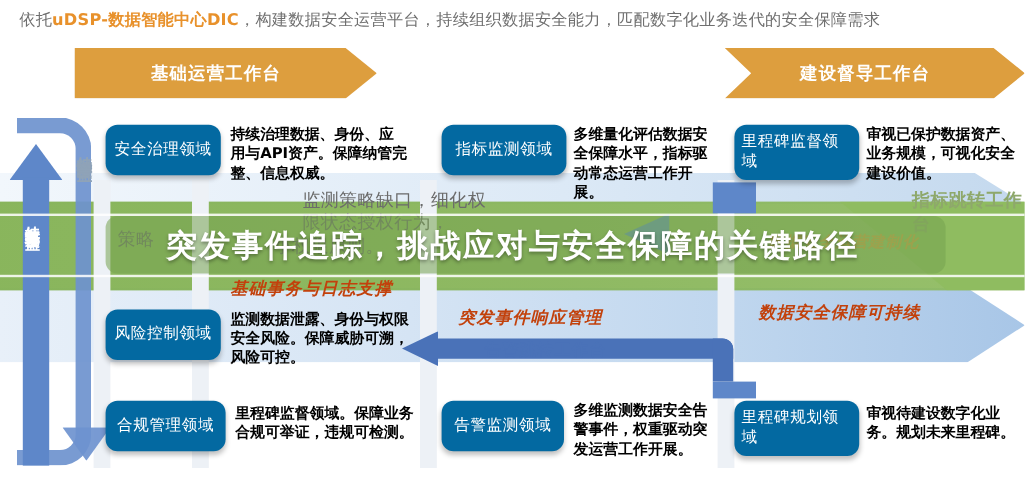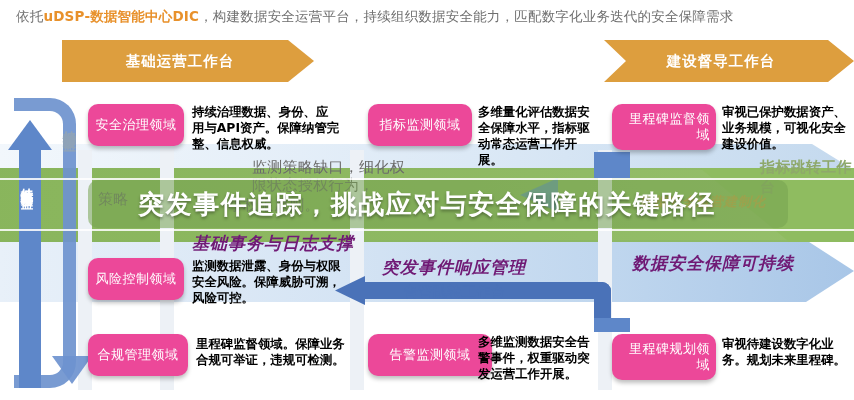--- a/index.html
+++ b/index.html
@@ -79,23 +79,23 @@
     color:#8FA3B8;font-size:13px;font-weight:bold;line-height:1.05;
     writing-mode:vertical-rl;text-orientation:upright;letter-spacing:1px;
   }
 
   
   .guide{position:absolute;top:150px;width:14px;height:240px;background:#EDF1F6;}
 
   
   .pill{
     position:absolute;
-    background:#ec4899;color:#ffffff;
+    background:#0369a1;color:#ffffff;
     border-radius:10px;
-    display:flex;align-items:center;justify-content:center;text-align:right;
+    display:flex;align-items:center;justify-content:center;text-align:left;
     font-size:13px;line-height:1.25;letter-spacing:.5px;
     box-shadow:0 3px 4px rgba(0,0,0,.25);
     box-sizing:border-box;padding:2px 6px;
   }
   
   .copy{
     position:absolute;color:#000000;font-size:12.4px;font-weight:bold;
     line-height:1.30;letter-spacing:0px;
   }
 
@@ -117,21 +117,21 @@
     clip-path:polygon(0 0, 806px 0, 854px 50%, 806px 100%, 0 100%);
   }
   .blue-chevron-top{
     position:absolute;left:0;top:144px;width:854px;height:26px;
     background:linear-gradient(90deg,#F2F7FC 0%,#DCE9F6 55%,#C4D9EE 100%);
     clip-path:polygon(0 0, 812px 0, 854px 100%, 0 100%);
   }
 
   
   .cap-orange{
-    position:absolute;color:#701a75;font-size:17px;font-weight:bold;
+    position:absolute;color:#c2410c;font-size:14px;font-weight:bold;
     font-style:italic;letter-spacing:1px;white-space:nowrap;
   }
   .cap-orange.sm{font-size:13px;}
 
   
   .note{
     position:absolute;color:#6b6b6b;font-size:15px;line-height:1.3;
     letter-spacing:.3px;
   }
 
@@ -275,21 +275,21 @@
     <div class="ba-shaft"></div>
     <div class="ba-right"></div>
   </div>
   <div class="ba-label">告警跳转工作台</div>
 
   <div class="pill" style="left:88px;top:334px;width:100px;height:42px;">
     <span>合规管理领域</span>
   </div>
   <div class="copy" style="left:196px;top:336px;width:152px;">里程碑监督领域。保障业务合规可举证，违规可检测。</div>
 
-  <div class="pill" style="left:368px;top:334px;width:124px;height:42px;">
+  <div class="pill" style="left:368px;top:334px;width:102px;height:42px;">
     <span>告警监测领域</span>
   </div>
 
   <div class="copy" style="left:478px;top:334px;width:122px;">多维监测数据安全告警事件，权重驱动突发运营工作开展。</div>
 
   <div class="pill" style="left:612px;top:334px;width:104px;height:46px;">
     <span>里程碑规划领域</span>
   </div>
   <div class="copy" style="left:722px;top:336px;width:128px;">审视待建设数字化业务。规划未来里程碑。</div>
 

